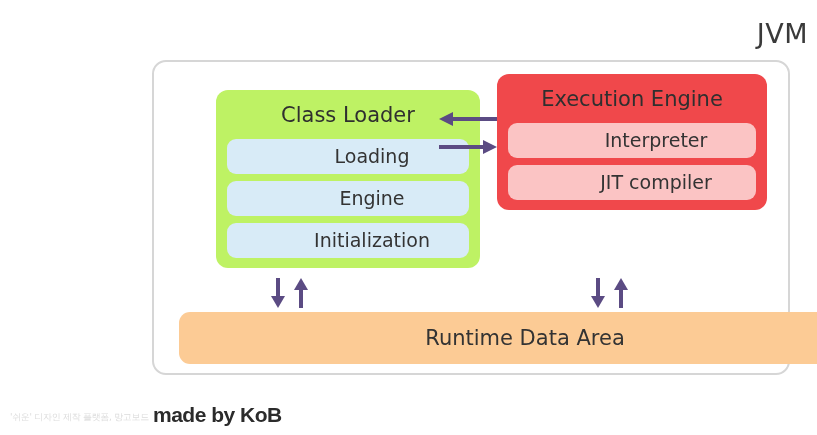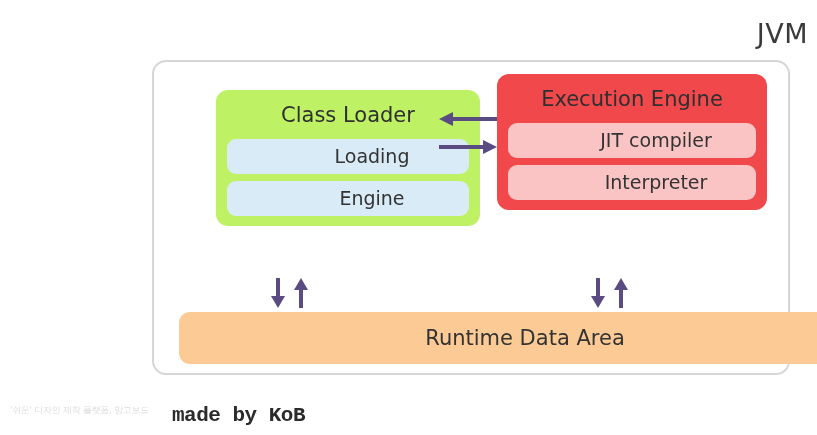--- a/index.html
+++ b/index.html
@@ -168,60 +168,61 @@
     top: 0;
     border-bottom: 12px solid #5b4b83;
   }
 
   
   .footer {
     position: absolute;
     left: 10px;
     bottom: 8px;
     display: flex;
-    align-items: flex-start;
-    gap: 23px;
+    align-items: flex-end;
+    gap: 4px;
   }
   .footer-kr {
     font-size: 9px;
     color: #dcdcdc;
     letter-spacing: -0.3px;
     white-space: nowrap;
     padding-bottom: 3px;
     font-family: "DejaVu Sans", "Liberation Sans", sans-serif;
   }
   .footer-brand {
     font-size: 21px;
     font-weight: bold;
     color: #2b2b2b;
     letter-spacing: -0.5px;
     white-space: nowrap;
-    font-family: Liberation Mono, monospace;
+    font-family: Liberation Sans, sans-serif;
   }
 </style>
 </head>
 <body>
 
 <div class="jvm-title">JVM</div>
 
 <div class="jvm-container">
 
   <div class="module classloader">
     <div class="module-title">Class Loader</div>
     <div class="pill-list">
       <div class="pill">Loading</div>
       <div class="pill">Engine</div>
+      <div class="pill">Initialization</div>
     </div>
   </div>
 
   <div class="module execengine">
     <div class="module-title">Execution Engine</div>
     <div class="pill-list">
+      <div class="pill">Interpreter</div>
       <div class="pill">JIT compiler</div>
-      <div class="pill">Interpreter</div>
     </div>
   </div>
 
   <div class="h-arrow left" style="left:285px; top:50px;">
     <span class="head"></span>
     <span class="shaft"></span>
   </div>
   <div class="h-arrow right" style="left:285px; top:78px;">
     <span class="shaft"></span>
     <span class="head"></span>

